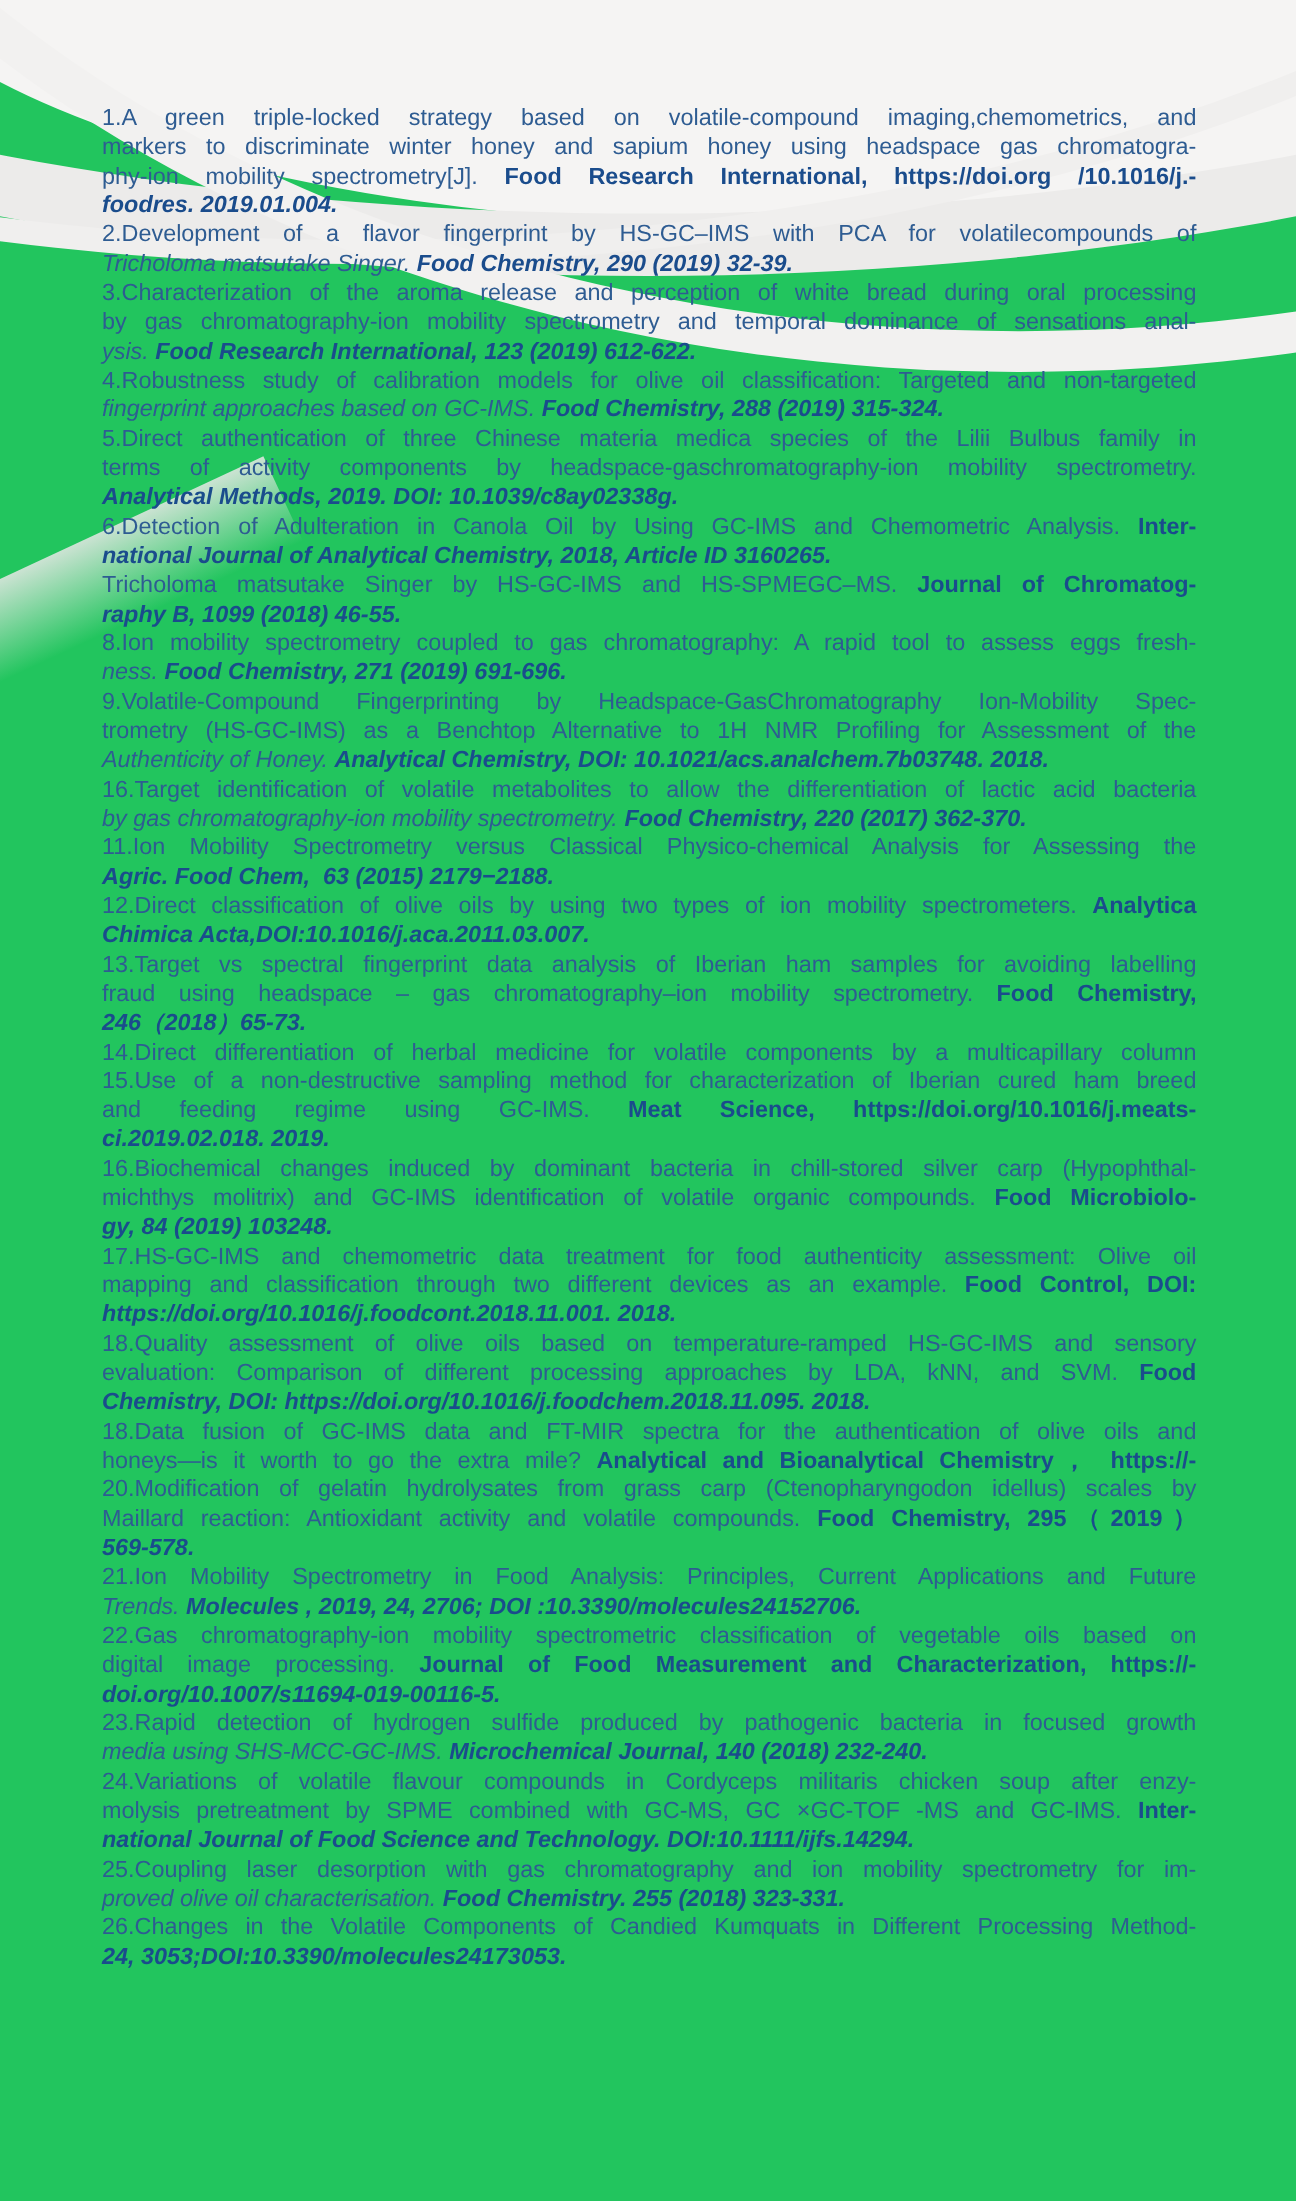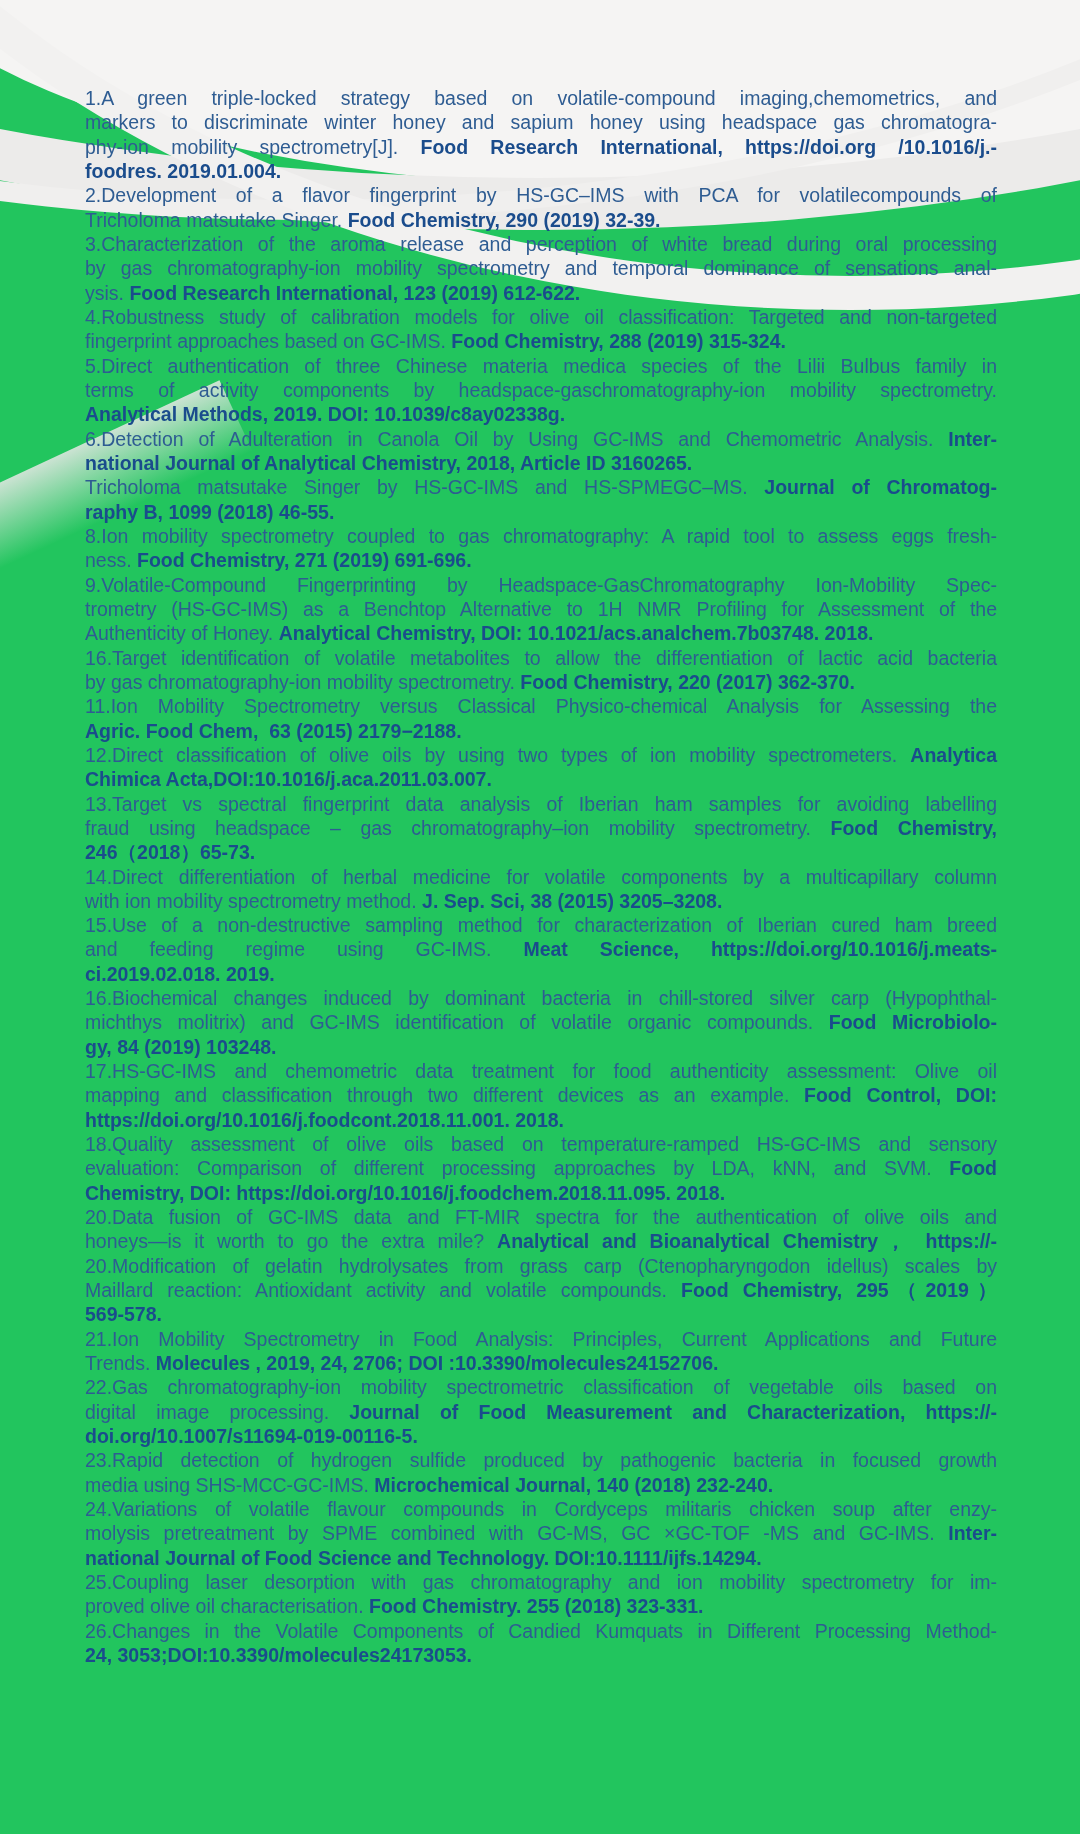--- a/index.html
+++ b/index.html
@@ -28,21 +28,21 @@
   }
   
   .content {
     position: absolute; left: 85px; top: 86px; width: 912px;
     font-size: 19.5px; line-height: 24.33px;
     color: var(--text-color, #2e5c92);
     overflow: visible;
   }
   .ref { margin: 0; padding: 0; }
   .line { text-align: justify; text-align-last: justify; }
-  .line-last { text-align-last: left; }
+  .line-last { text-align-last: left; font-style: italic; }
   .seg { white-space: pre-wrap; }
   .bold { font-weight: 700; color: var(--bold-color, #1a4c8c); }
 </style>
 </head>
 <body>
 
 <div class="page">
   <div class="decor">
     <div class="topfill"></div>
     <div class="arc arc1"></div>
@@ -104,21 +104,20 @@
         <div class="line"><span class="seg">12.Direct classification of olive oils by using two types of ion mobility spectrometers. </span><span class="seg bold">Analytica</span></div>
         <div class="line line-last"><span class="seg bold">Chimica Acta,DOI:10.1016/j.aca.2011.03.007.</span></div>
       </div>
       <div class="ref">
         <div class="line"><span class="seg">13.Target vs spectral fingerprint data analysis of Iberian ham samples for avoiding labelling</span></div>
         <div class="line"><span class="seg">fraud using headspace – gas chromatography–ion mobility spectrometry. </span><span class="seg bold">Food Chemistry,</span></div>
         <div class="line line-last"><span class="seg bold">246（2018）65-73.</span></div>
       </div>
       <div class="ref">
         <div class="line"><span class="seg">14.Direct differentiation of herbal medicine for volatile components by a multicapillary column</span></div>
-        <div class="line line-last"><span class="seg">with ion mobility spectrometry method. </span><span class="seg bold">J. Sep. Sci, 38 (2015) 3205–3208.</span></div>
       </div>
       <div class="ref">
         <div class="line"><span class="seg">15.Use of a non-destructive sampling method for characterization of Iberian cured ham breed</span></div>
         <div class="line"><span class="seg">and feeding regime using GC-IMS. </span><span class="seg bold">Meat Science, https://doi.org/10.1016/j.meats-</span></div>
         <div class="line line-last"><span class="seg bold">ci.2019.02.018. 2019.</span></div>
       </div>
       <div class="ref">
         <div class="line"><span class="seg">16.Biochemical changes induced by dominant bacteria in chill-stored silver carp (Hypophthal-</span></div>
         <div class="line"><span class="seg">michthys molitrix) and GC-IMS identification of volatile organic compounds. </span><span class="seg bold">Food Microbiolo-</span></div>
         <div class="line line-last"><span class="seg bold">gy, 84 (2019) 103248.</span></div>
@@ -127,21 +126,21 @@
         <div class="line"><span class="seg">17.HS-GC-IMS and chemometric data treatment for food authenticity assessment: Olive oil</span></div>
         <div class="line"><span class="seg">mapping and classification through two different devices as an example. </span><span class="seg bold">Food Control, DOI:</span></div>
         <div class="line line-last"><span class="seg bold">https://doi.org/10.1016/j.foodcont.2018.11.001. 2018.</span></div>
       </div>
       <div class="ref">
         <div class="line"><span class="seg">18.Quality assessment of olive oils based on temperature-ramped HS-GC-IMS and sensory</span></div>
         <div class="line"><span class="seg">evaluation: Comparison of different processing approaches by LDA, kNN, and SVM. </span><span class="seg bold">Food</span></div>
         <div class="line line-last"><span class="seg bold">Chemistry, DOI: https://doi.org/10.1016/j.foodchem.2018.11.095. 2018.</span></div>
       </div>
       <div class="ref">
-        <div class="line"><span class="seg">20.Data fusion of GC-IMS data and FT-MIR spectra for the authentication of olive oils and</span></div>
+        <div class="line"><span class="seg">18.Data fusion of GC-IMS data and FT-MIR spectra for the authentication of olive oils and</span></div>
         <div class="line"><span class="seg">honeys—is it worth to go the extra mile? </span><span class="seg bold">Analytical and Bioanalytical Chemistry， https://-</span></div>
       </div>
       <div class="ref">
         <div class="line"><span class="seg">20.Modification of gelatin hydrolysates from grass carp (Ctenopharyngodon idellus) scales by</span></div>
         <div class="line"><span class="seg">Maillard reaction: Antioxidant activity and volatile compounds. </span><span class="seg bold">Food Chemistry, 295（2019）</span></div>
         <div class="line line-last"><span class="seg bold">569-578.</span></div>
       </div>
       <div class="ref">
         <div class="line"><span class="seg">21.Ion Mobility Spectrometry in Food Analysis: Principles, Current Applications and Future</span></div>
         <div class="line line-last"><span class="seg">Trends. </span><span class="seg bold">Molecules , 2019, 24, 2706; DOI :10.3390/molecules24152706.</span></div>

